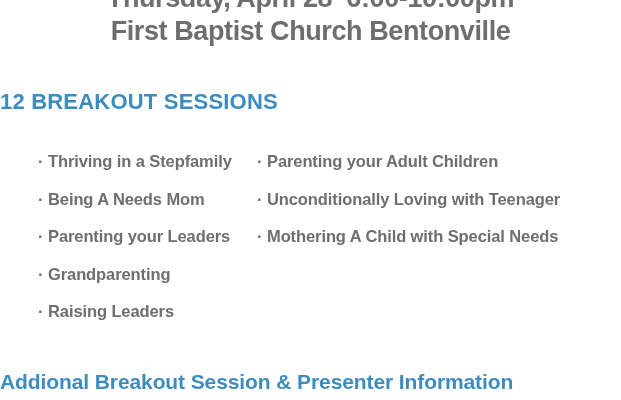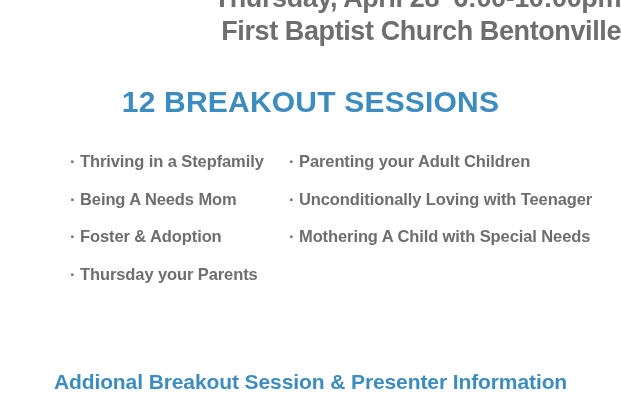--- a/index.html
+++ b/index.html
@@ -27,33 +27,31 @@
     text-align: center;
   }
   .header-line {
     display: block;
     color: #6e6e6e;
     font-weight: bold;
     font-size: 27px;
     line-height: 33px;
     letter-spacing: -0.4px;
     white-space: pre;
-    text-align: right;
   }
 
   
   .section-heading {
     position: absolute;
     top: 84px;
     left: 0;
     width: 621px;
-    text-align: center;
     color: #3d8cbf;
     font-weight: bold;
-    font-size: 30px;
+    font-size: 22px;
     line-height: 36px;
     letter-spacing: 0.2px;
   }
 
   
   .sessions {
     position: absolute;
     top: 143px;
     left: 0;
     width: 621px;
@@ -67,36 +65,34 @@
   .col-right { left: 257px; width: 350px; }
 
   .session-item {
     display: block;
     color: #6e6e6e;
     font-weight: bold;
     font-size: 16.5px;
     line-height: 37.5px;
     white-space: nowrap;
     letter-spacing: -0.1px;
-    margin-left: 32px;
   }
   .session-item .bullet {
     display: inline-block;
     width: 10px;
     color: #6e6e6e;
     font-weight: bold;
   }
 
   
   .footnote {
     position: absolute;
     top: 369px;
     left: 0;
     width: 621px;
-    text-align: center;
     color: #3d8cbf;
     font-weight: bold;
     font-size: 21px;
     line-height: 26px;
     letter-spacing: -0.1px;
   }
 </style>
 </head>
 <body>
 
@@ -112,24 +108,27 @@
   <div class="sessions">
 
     <div class="session-col col-left">
       <span class="session-item">
         <span class="bullet">·</span><span>Thriving in a Stepfamily</span>
       </span>
       <span class="session-item">
         <span class="bullet">·</span><span>Being A Needs Mom</span>
       </span>
       <span class="session-item">
-        <span class="bullet">·</span><span>Foster &amp; Adoption</span>
+        <span class="bullet">·</span><span>Parenting your Leaders</span>
       </span>
       <span class="session-item">
-        <span class="bullet">·</span><span>Thursday your Parents</span>
+        <span class="bullet">·</span><span>Grandparenting</span>
+      </span>
+      <span class="session-item">
+        <span class="bullet">·</span><span>Raising Leaders</span>
       </span>
     </div>
 
     <div class="session-col col-right">
       <span class="session-item">
         <span class="bullet">·</span><span>Parenting your Adult Children</span>
       </span>
       <span class="session-item">
         <span class="bullet">·</span><span>Unconditionally Loving with Teenager</span>
       </span>

